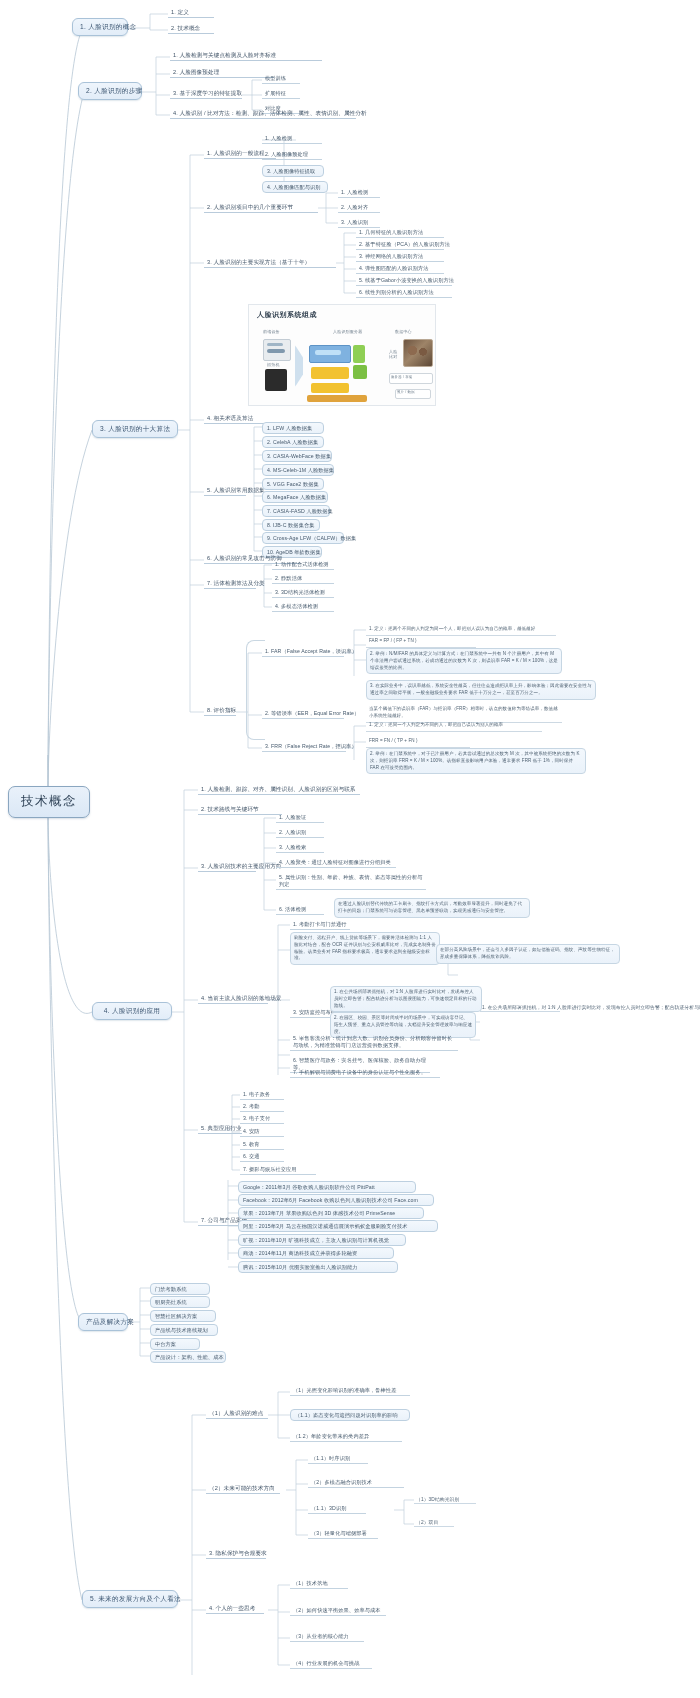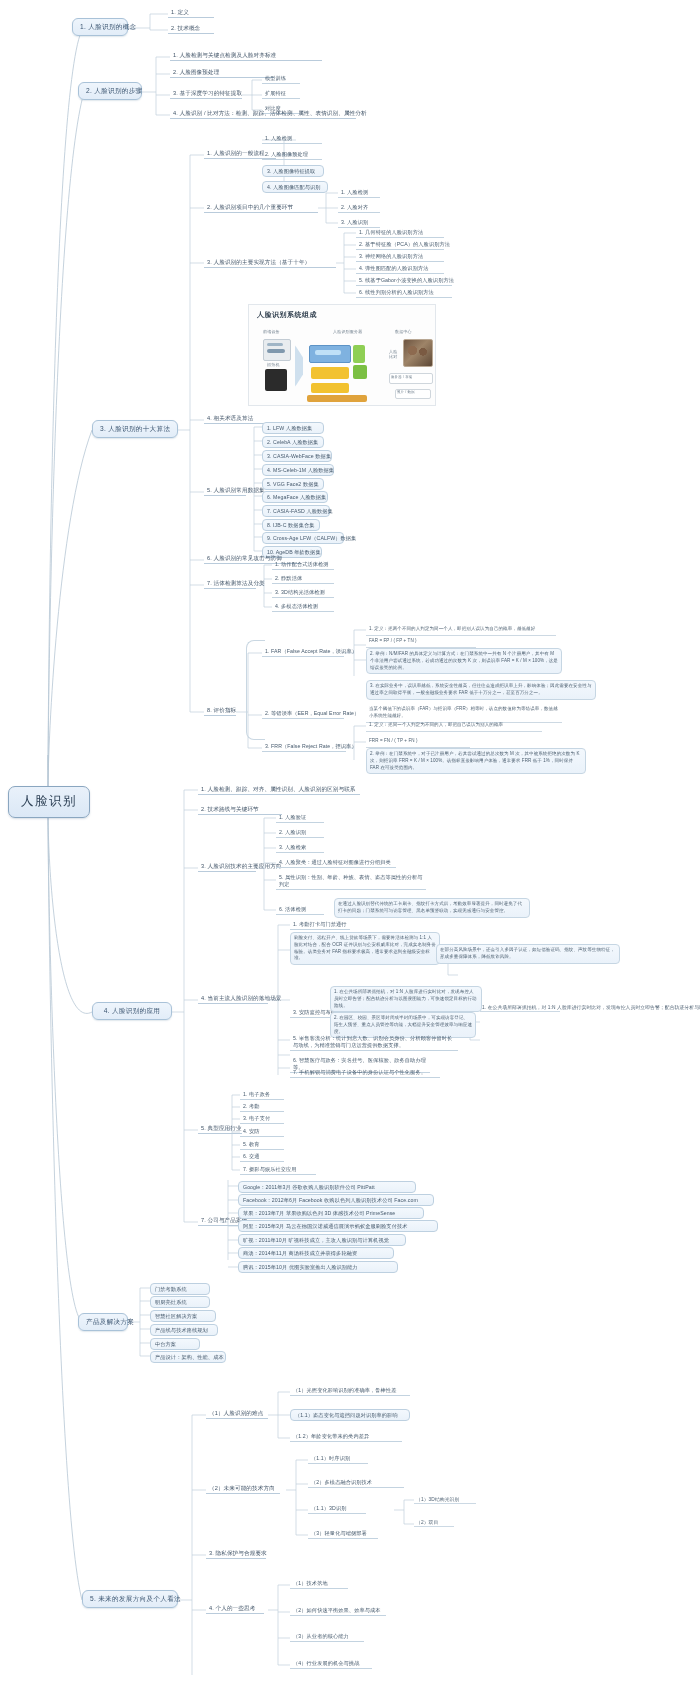--- a/index.html
+++ b/index.html
@@ -318,21 +318,21 @@
 
       <path d="M268 1610 H278"></path>
       <path d="M278 1585 V1665"></path>
       <path d="M278 1585 H290"></path>
       <path d="M278 1612 H290"></path>
       <path d="M278 1638 H290"></path>
       <path d="M278 1665 H290"></path>
     </g>
   </svg>
 
-  <div class="node root" style="left:8px;top:786px;">人脸识别</div>
+  <div class="node root" style="left:8px;top:786px;">技术概念</div>
 
   <div class="node l1" style="left:72px;top:18px;width:56px;text-align:center;">1. 人脸识别的概念</div>
   <div class="node l2" style="left:168px;top:8px;width:46px;">1. 定义</div>
   <div class="node l2" style="left:168px;top:24px;width:46px;">2. 技术概念</div>
 
   <div class="node l1" style="left:78px;top:82px;width:64px;text-align:center;">2. 人脸识别的步骤</div>
   <div class="node l2" style="left:170px;top:51px;width:152px;">1. 人脸检测与关键点检测及人脸对齐标准</div>
   <div class="node l2" style="left:170px;top:68px;width:104px;">2. 人脸图像预处理</div>
   <div class="node l2" style="left:170px;top:89px;width:72px;">3. 基于深度学习的特征提取</div>
   <div class="node l3" style="left:262px;top:74px;width:38px;">模型训练</div>

